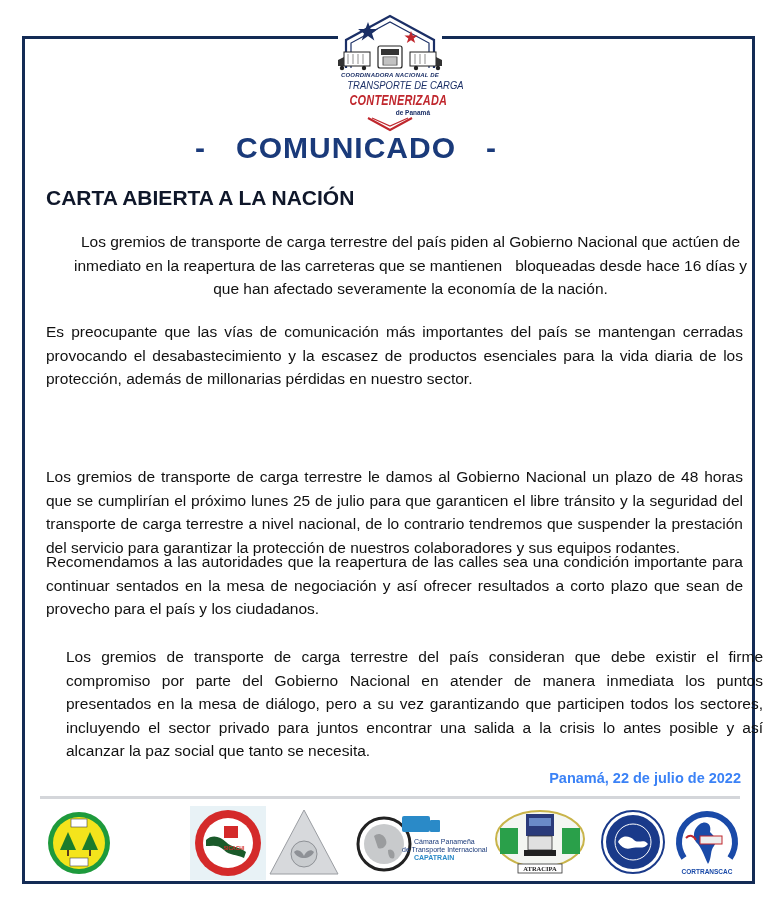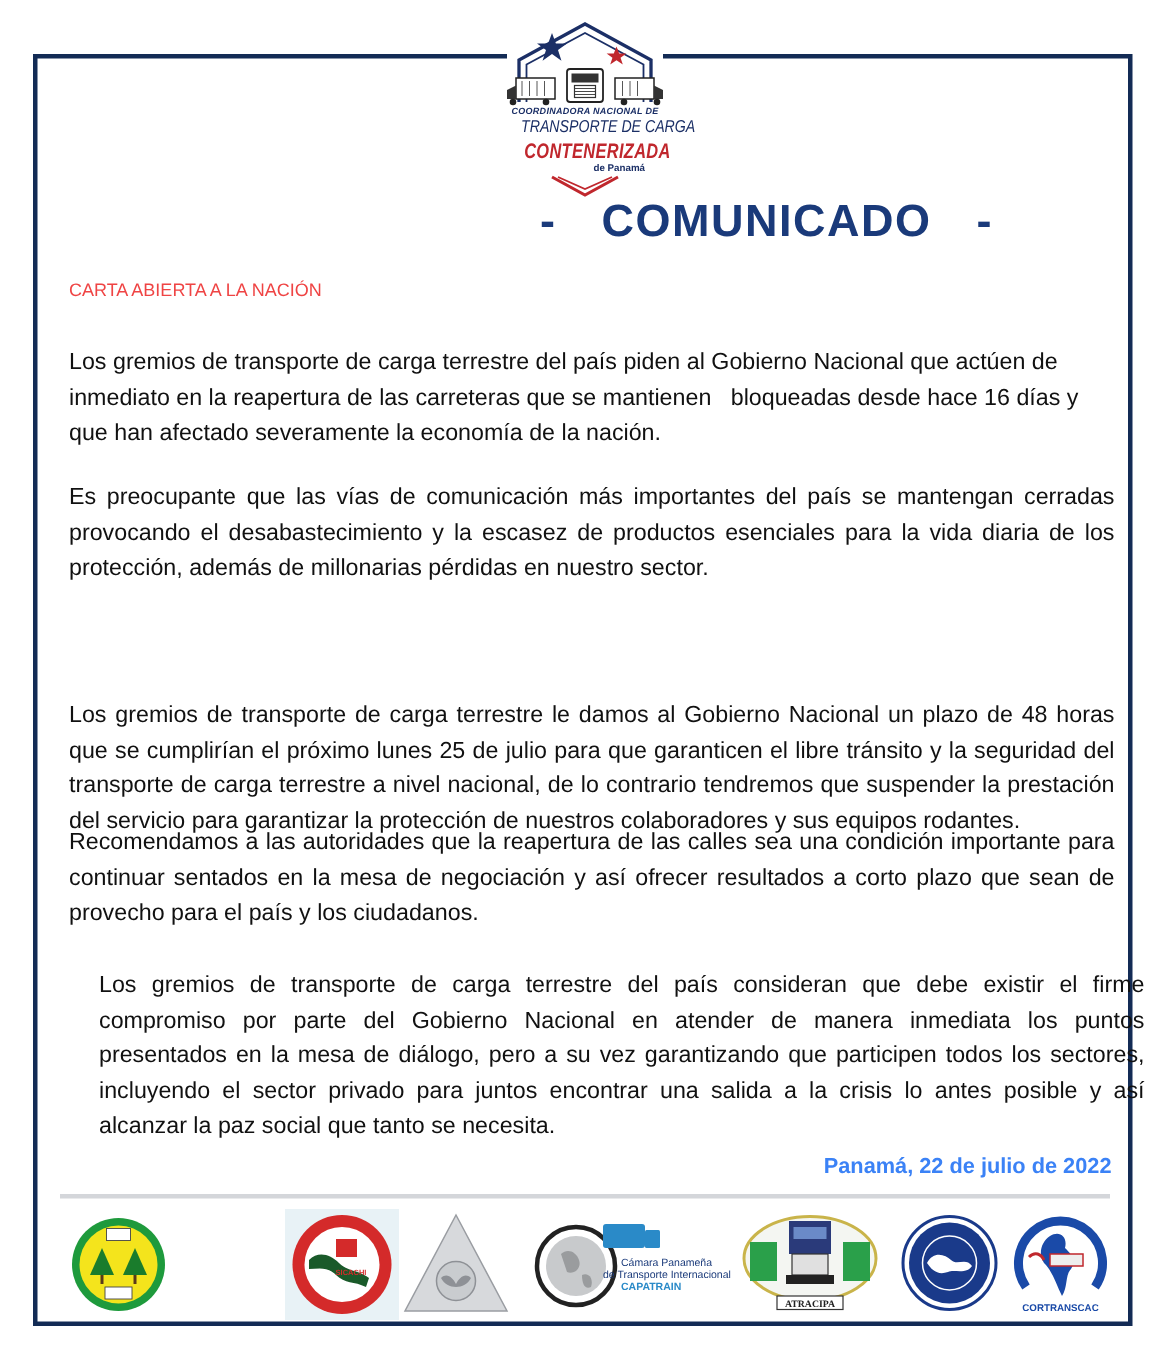--- a/index.html
+++ b/index.html
@@ -9,27 +9,27 @@
   .frame-gap { position: absolute; left: 338px; top: 30px; width: 104px; height: 12px; background: #ffffff; }
 
   .logo { position: absolute; left: 338px; top: 10px; width: 104px; height: 126px; }
   .logo svg { display: block; }
   .logo-line { position: absolute; left: 0; width: 104px; text-align: center; white-space: nowrap; }
   .logo-l1 { top: 62px; font-size: 6px; color: #1b2f66; font-style: italic; font-weight: bold; letter-spacing: 0.2px; }
   .logo-l2 { top: 69px; font-size: 11.5px; color: #1b2f66; font-style: italic; font-family: "Liberation Sans Narrow", "Liberation Sans", sans-serif; transform: scaleX(0.82); }
   .logo-l3 { top: 82px; font-size: 14px; color: #c0272d; font-weight: bold; font-style: italic; transform: scaleX(0.78); letter-spacing: 0.3px; }
   .logo-l4 { top: 99px; font-size: 6.5px; color: #1b2f66; font-weight: bold; text-align: right; padding-right: 12px; box-sizing: border-box; }
 
-  .title { position: absolute; left: 0; top: 131px; width: 692px; text-align: right; font-size: 30px; font-weight: bold; color: #1a3a7a; letter-spacing: 1px; }
+  .title { position: absolute; left: 0; top: 131px; width: 692px; text-align: center; font-size: 30px; font-weight: bold; color: #1a3a7a; letter-spacing: 1px; }
   .title .dash { display: inline-block; margin: 0 30px; }
 
-  .heading { position: absolute; left: 46px; top: 186px; font-size: 12px; font-weight: normal; color: #ef4444; }
+  .heading { position: absolute; left: 46px; top: 186px; font-size: 21px; font-weight: bold; color: #0f172a; }
 
   .para { position: absolute; left: 46px; width: 697px; font-size: 15.5px; line-height: 23.5px; color: #111; text-align: justify; }
-  .p1 { top: 230px; text-align: left; }
+  .p1 { top: 230px; text-align: center; margin-left: 16px; }
   .p2 { top: 320px; }
   .p3 { top: 417px; margin-top: 48px; }
   .p4 { top: 550px; }
   .p5 { top: 645px; margin-left: 20px; }
 
   .date { position: absolute; right: 39px; top: 770px; font-size: 14.5px; color: #3b82f6; font-weight: bold; }
   .sep { position: absolute; left: 40px; top: 796px; width: 700px; height: 3px; background: #d4d6da; }
 
   .logos { position: absolute; left: 38px; top: 806px; width: 706px; height: 74px; }
   .org { position: absolute; top: 0; height: 74px; }

